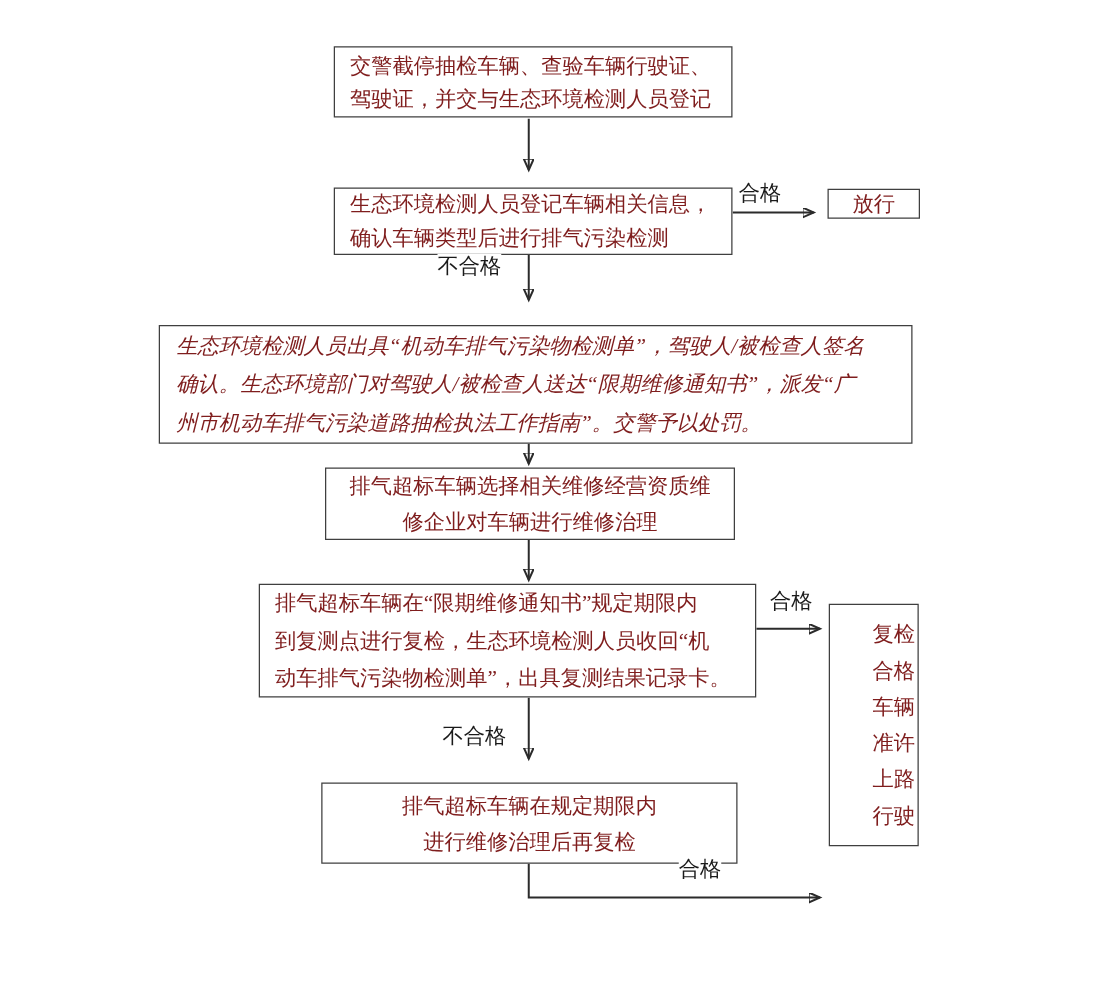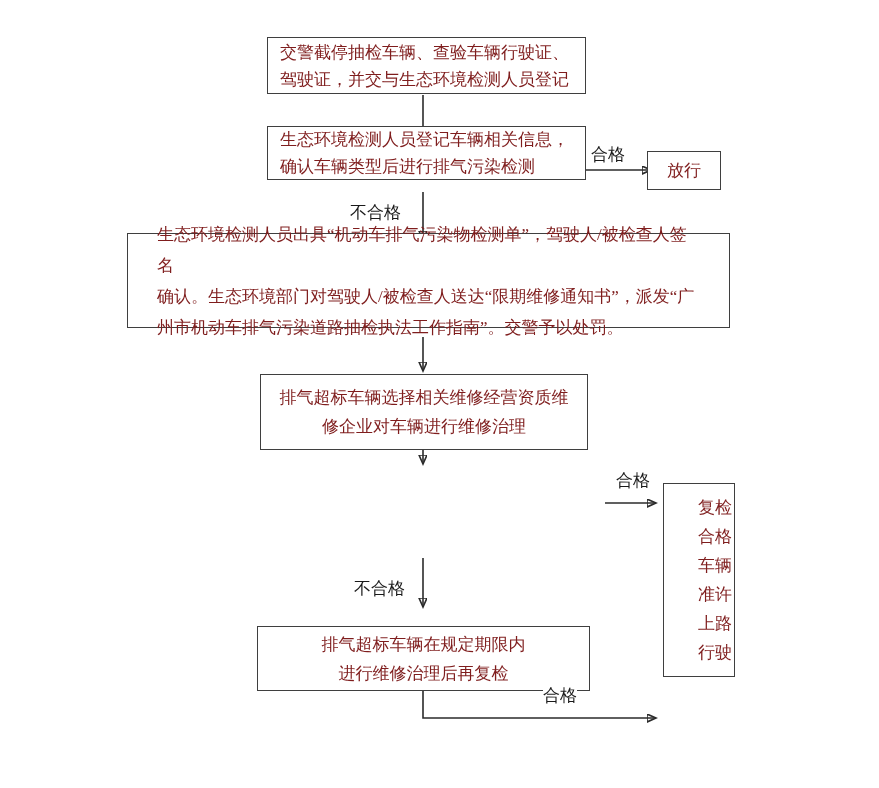--- a/index.html
+++ b/index.html
@@ -41,24 +41,24 @@
   .lbl {
     position: absolute;
     font-size: 17px;
     line-height: 20px;
     background: #ffffff;
     color: #1a1a1a;
     white-space: nowrap;
   }
   
   .b1 { left: 267px; top: 37px;  width: 319px; height: 57px;  padding: 0 12px; }
-  .b2 { left: 267px; top: 126px; width: 319px; height: 54px;  padding: 0 12px; font-family: Liberation Serif, serif; }
-  .b7 { left: 647px; top: 151px; width: 74px;  height: 39px; }
-  .b3 { left: 127px; top: 233px; width: 603px; height: 95px;  padding: 0 29px; line-height: 31px; }
-  .b4 { left: 260px; top: 374px; width: 328px; height: 76px;  line-height: 29px; }
+  .b2 { left: 267px; top: 150px; width: 319px; height: 54px;  padding: 0 12px; font-family: Liberation Serif, serif; }
+  .b7 { left: 662px; top: 151px; width: 74px;  height: 24px; }
+  .b3 { left: 127px; top: 260px; width: 603px; height: 95px;  padding: 0 13px; line-height: 31px; font-style: italic; }
+  .b4 { left: 260px; top: 374px; width: 328px; height: 58px;  line-height: 29px; }
   .b5 { left: 207px; top: 467px; width: 398px; height: 91px;  padding: 0 12px; line-height: 30px; }
   .b6 { left: 257px; top: 610px; width: 333px; height: 65px;  line-height: 29px; margin-top: 16px; }
   .b8 { left: 663px; top: 483px; width: 72px;  height: 194px; line-height: 29px; padding-left: 32px; }
   .lp1 { left: 591px; top: 145px; }
   .lf1 { left: 350px; top: 203px; }
   .lp2 { left: 616px; top: 471px; }
   .lf2 { left: 354px; top: 579px; }
   .lp3 { left: 543px; top: 686px; }
 </style>
 </head>
@@ -90,20 +90,23 @@
 
   <div class="box center b7">放行</div>
 
   <div class="box left b3">生态环境检测人员出具“机动车排气污染物检测单”，驾驶人/被检查人签名
 确认。生态环境部门对驾驶人/被检查人送达“限期维修通知书”，派发“广
 州市机动车排气污染道路抽检执法工作指南”。交警予以处罚。</div>
 
   <div class="box center b4">排气超标车辆选择相关维修经营资质维
 修企业对车辆进行维修治理</div>
 
+  <div class="box left b5">排气超标车辆在“限期维修通知书”规定期限内
+到复测点进行复检，生态环境检测人员收回“机
+动车排气污染物检测单”，出具复测结果记录卡。</div>
 
   <div class="box center b6">排气超标车辆在规定期限内
 进行维修治理后再复检</div>
 
   <div class="box center b8">复检
 合格
 车辆
 准许
 上路
 行驶</div>

